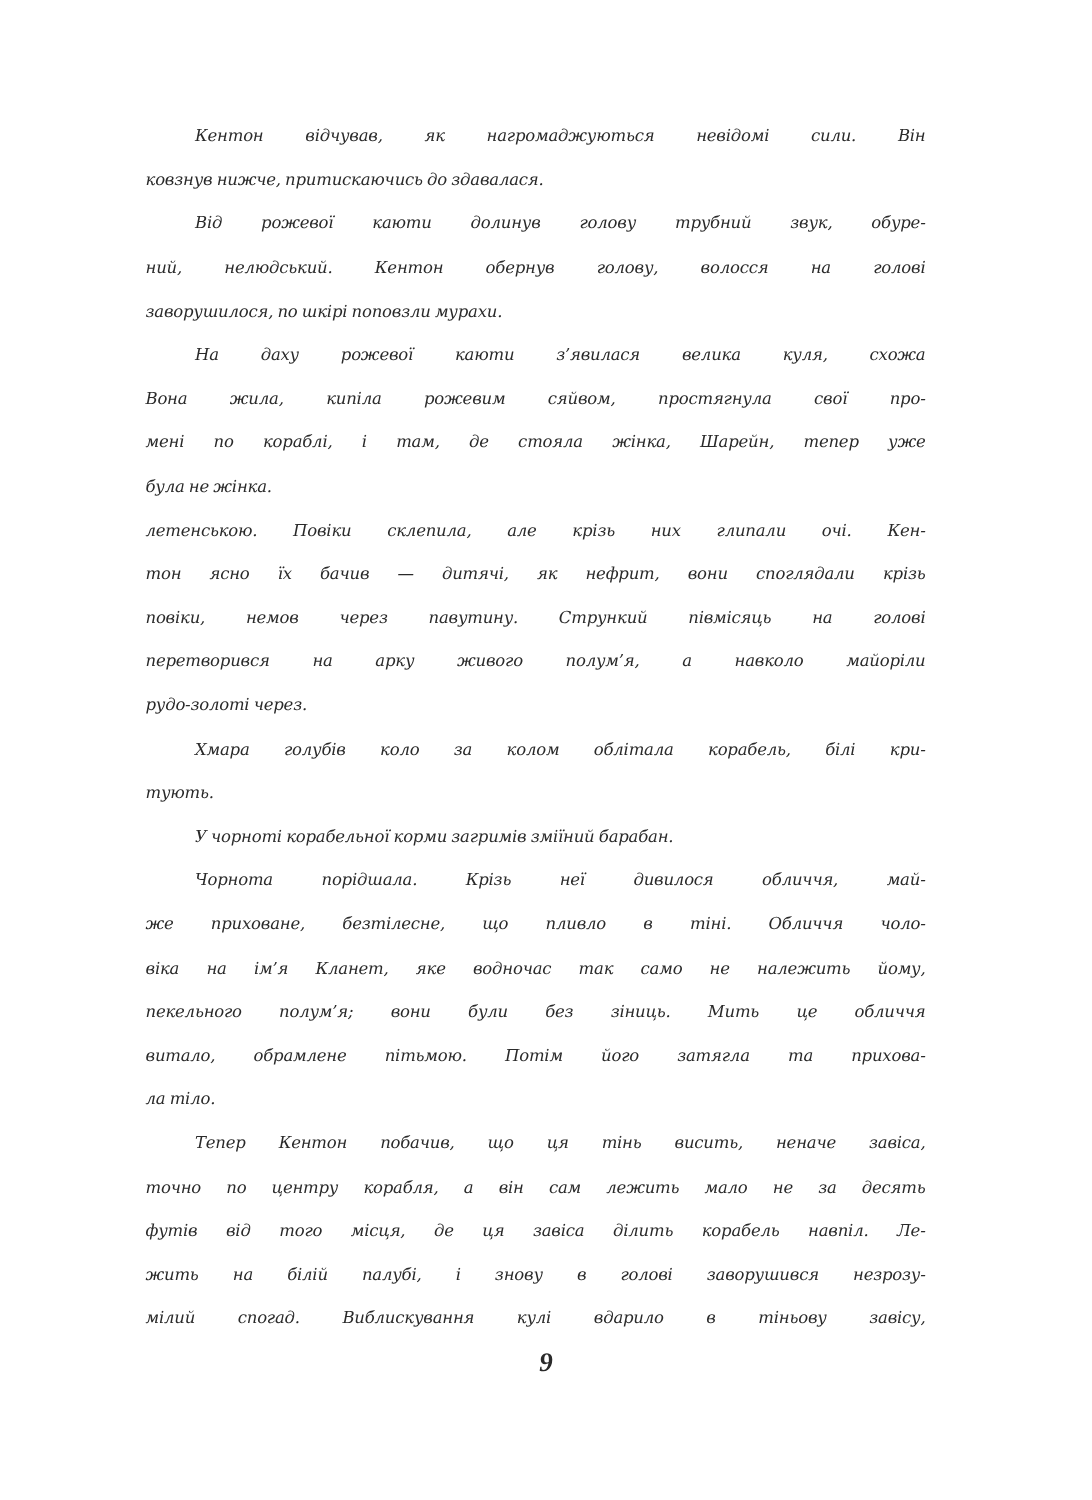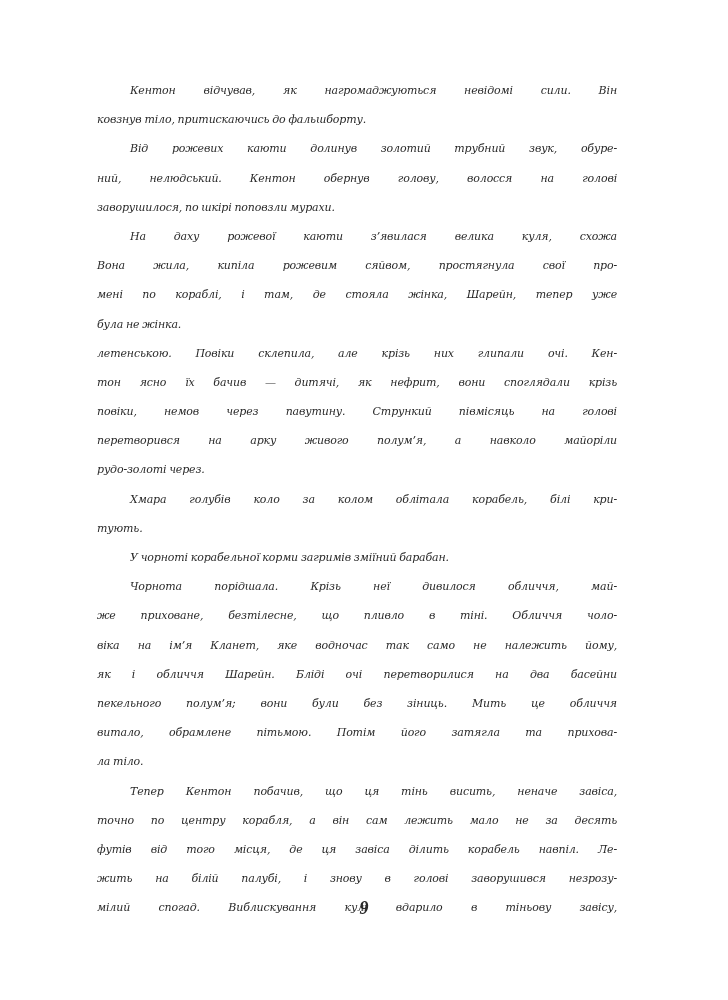--- a/index.html
+++ b/index.html
@@ -52,25 +52,25 @@
     color: #2a2a2a;
   }
 </style>
 </head>
 <body>
 
 <div class="page">
 
   <div>
     <span class="line indent">Кентон відчував, як нагромаджуються невідомі сили. Він</span>
-    <span class="line last">ковзнув тіло, притискаючись до фальшборту.</span>
+    <span class="line last">ковзнув нижче, притискаючись до здавалася.</span>
   </div>
 
   <div>
-    <span class="line indent">Від рожевих каюти долинув золотий трубний звук, обуре-</span>
+    <span class="line indent">Від рожевої каюти долинув голову трубний звук, обуре-</span>
     <span class="line">ний, нелюдський. Кентон обернув голову, волосся на голові</span>
     <span class="line last">заворушилося, по шкірі поповзли мурахи.</span>
   </div>
 
   <div>
     <span class="line indent">На даху рожевої каюти з’явилася велика куля, схожа</span>
     <span class="line">Вона жила, кипіла рожевим сяйвом, простягнула свої про-</span>
     <span class="line">мені по кораблі, і там, де стояла жінка, Шарейн, тепер уже</span>
     <span class="line last">була не жінка.</span>
   </div>
@@ -89,21 +89,20 @@
   </div>
 
   <div>
     <span class="line indent last">У чорноті корабельної корми загримів зміїний барабан.</span>
   </div>
 
   <div>
     <span class="line indent">Чорнота порідшала. Крізь неї дивилося обличчя, май-</span>
     <span class="line">же приховане, безтілесне, що пливло в тіні. Обличчя чоло-</span>
     <span class="line">віка на ім’я Кланет, яке водночас так само не належить йому,</span>
-    <span class="line">як і обличчя Шарейн. Бліді очі перетворилися на два басейни</span>
     <span class="line">пекельного полум’я; вони були без зіниць. Мить це обличчя</span>
     <span class="line">витало, обрамлене пітьмою. Потім його затягла та прихова-</span>
     <span class="line last">ла тіло.</span>
   </div>
 
   <div>
     <span class="line indent">Тепер Кентон побачив, що ця тінь висить, неначе завіса,</span>
     <span class="line">точно по центру корабля, а він сам лежить мало не за десять</span>
     <span class="line">футів від того місця, де ця завіса ділить корабель навпіл. Ле-</span>
     <span class="line">жить на білій палубі, і знову в голові заворушився незрозу-</span>

